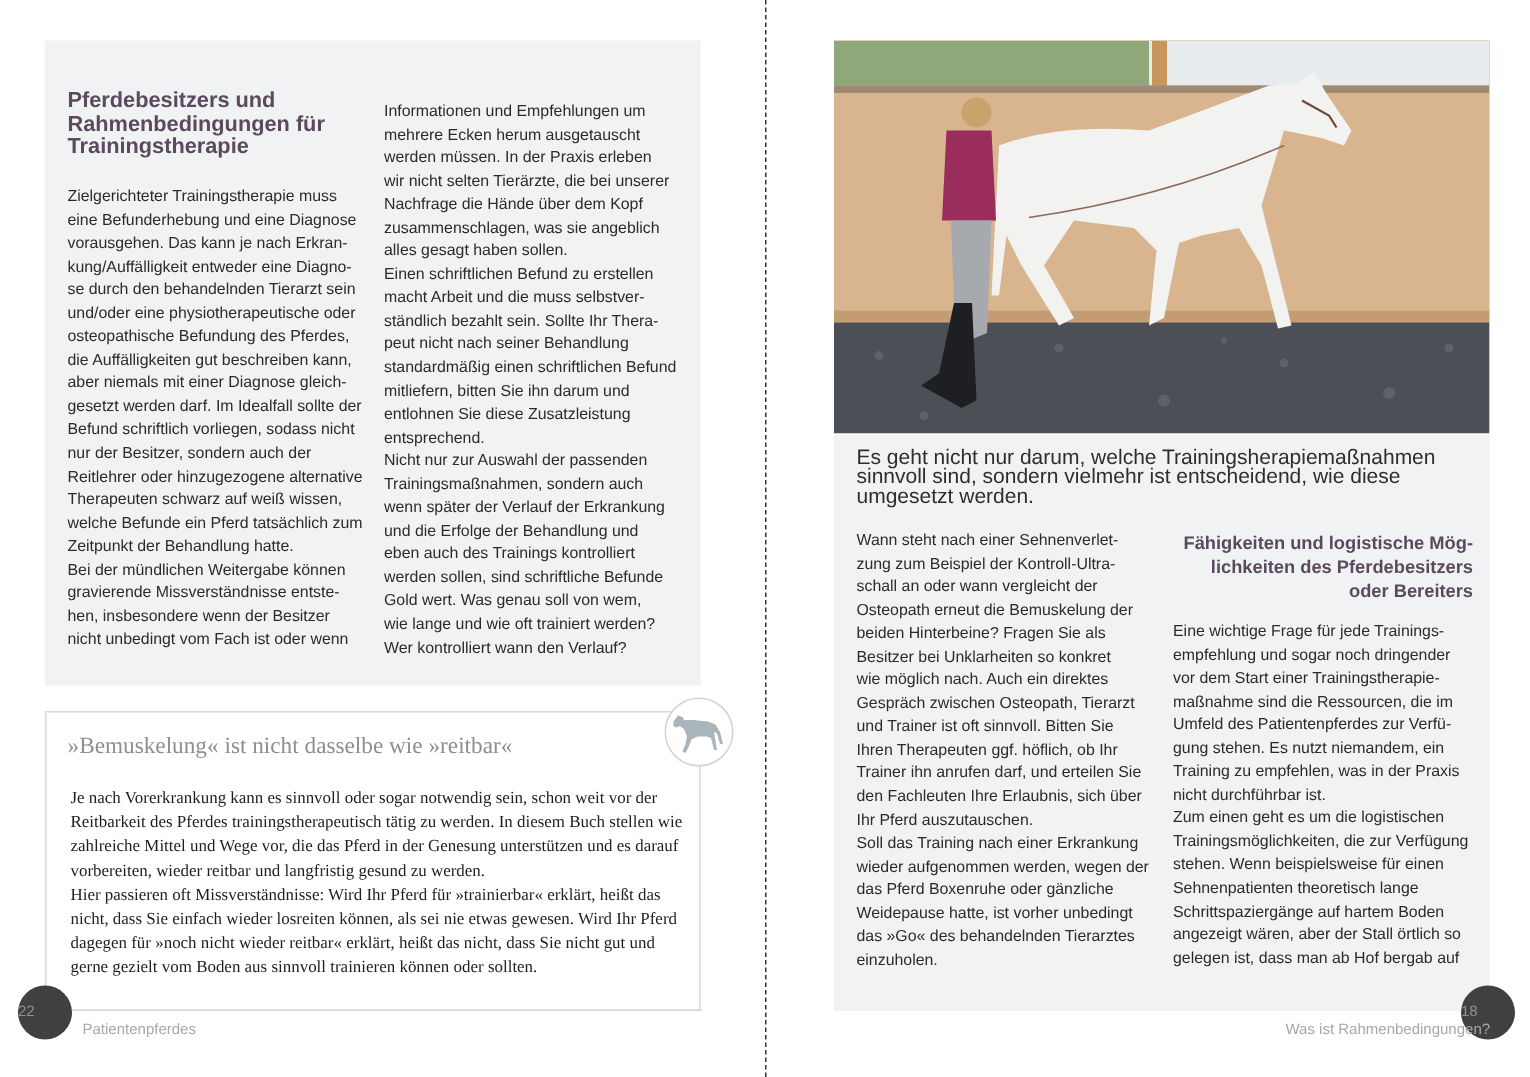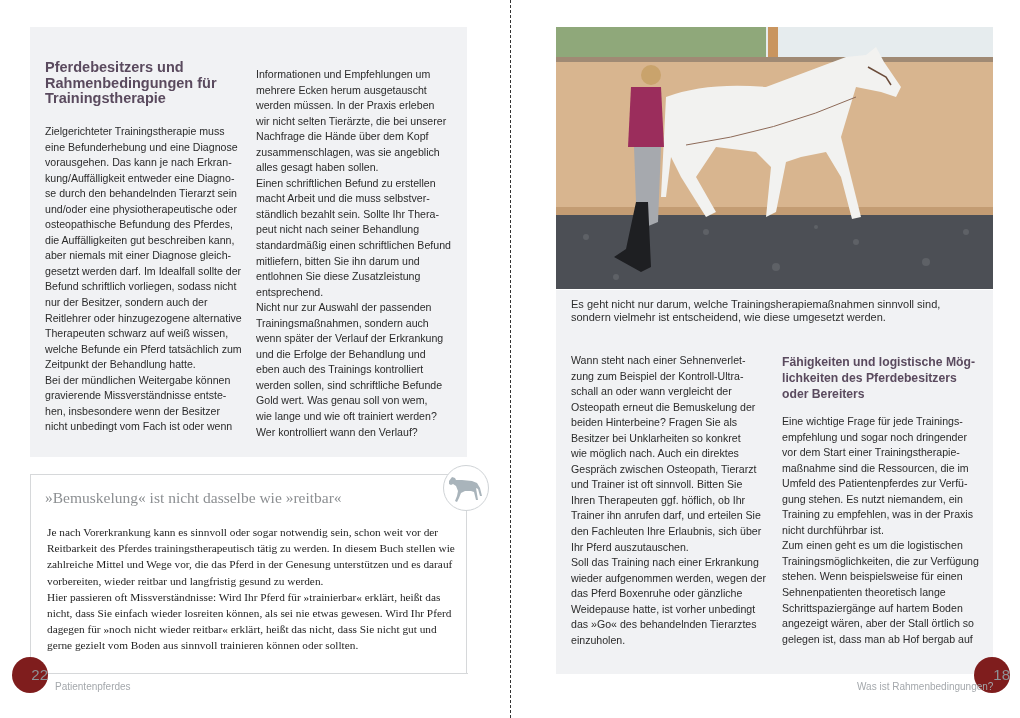--- a/index.html
+++ b/index.html
@@ -15,34 +15,34 @@
   .lp-col1 { left: 45px; top: 124px; width: 205px; }
   .lp-col2 { left: 256px; top: 67px; width: 210px; }
   .lp-heading { position: absolute; left: 45px; top: 60px; width: 210px; font-size: 14.5px; line-height: 15.5px; color: #5a4a5e; }
 
   .info-box { position: absolute; left: 30px; top: 474px; width: 437px; height: 200px; border: 1.5px solid #d6d8da; background: #fff; }
   .info-title { position: absolute; left: 45px; top: 489px; font-family: "Liberation Serif", serif; font-size: 15.5px; color: #8c8f92; }
   .info-body { position: absolute; left: 47px; top: 524px; width: 410px; font-family: "Liberation Serif", serif; font-size: 11.3px; line-height: 16.2px; color: #1e1e1e; white-space: pre-line; }
   .horse-badge { position: absolute; left: 443px; top: 465px; width: 46px; height: 46px; border-radius: 50%; border: 1.5px solid #cfd3d6; background: #fff; }
   .horse-badge svg { position: absolute; left: 2px; top: 6px; }
 
-  .pnum { position: absolute; width: 36px; height: 36px; border-radius: 50%; background: #7f1d1d; font-size: 15px; color: #8e9296; text-align: right; line-height: 36px; }
+  .pnum { position: absolute; width: 36px; height: 36px; border-radius: 50%; background: #404040; font-size: 10px; color: #8e9296; text-align: left; line-height: 36px; }
   .pnum-left { left: 12px; top: 657px; }
   .pnum-right { left: 974px; top: 657px; }
   .foot-line-left { position: absolute; left: 48px; top: 673px; width: 420px; border-top: 1.2px solid #d6d8da; }
   .runner { position: absolute; font-size: 10px; color: #a4a8ac; }
   .runner-left { left: 55px; top: 681px; }
   .runner-right { left: 857px; top: 681px; }
 
   
   .rp-box { position: absolute; left: 556px; top: 290px; width: 437px; height: 384px; background: #f1f2f4; }
   .photo { position: absolute; left: 556px; top: 27px; width: 437px; height: 262px; overflow: hidden; background: #d9b892; }
-  .caption { position: absolute; left: 571px; top: 298px; width: 410px; font-size: 11px; line-height: 13px; color: #2e2e2e; }
+  .caption { position: absolute; left: 571px; top: 298px; width: 410px; font-size: 14px; line-height: 13px; color: #2e2e2e; }
   .rp-col1 { left: 571px; top: 353px; width: 210px; }
-  .rp-heading { position: absolute; left: 782px; top: 354px; width: 200px; font-size: 12.2px; line-height: 16px; color: #5a4a5e; font-weight: bold; }
+  .rp-heading { position: absolute; left: 782px; top: 354px; width: 200px; font-size: 12.2px; line-height: 16px; color: #5a4a5e; font-weight: bold; text-align: right; }
   .rp-col2 { left: 782px; top: 414px; width: 210px; }
 </style>
 </head>
 <body>
 
 <div class="spine"></div>
 
 <div>
   <div class="lp-box"></div>
   <h2 class="lp-heading">Pferdebesitzers und Rahmenbedingungen für Trainingstherapie</h2>

